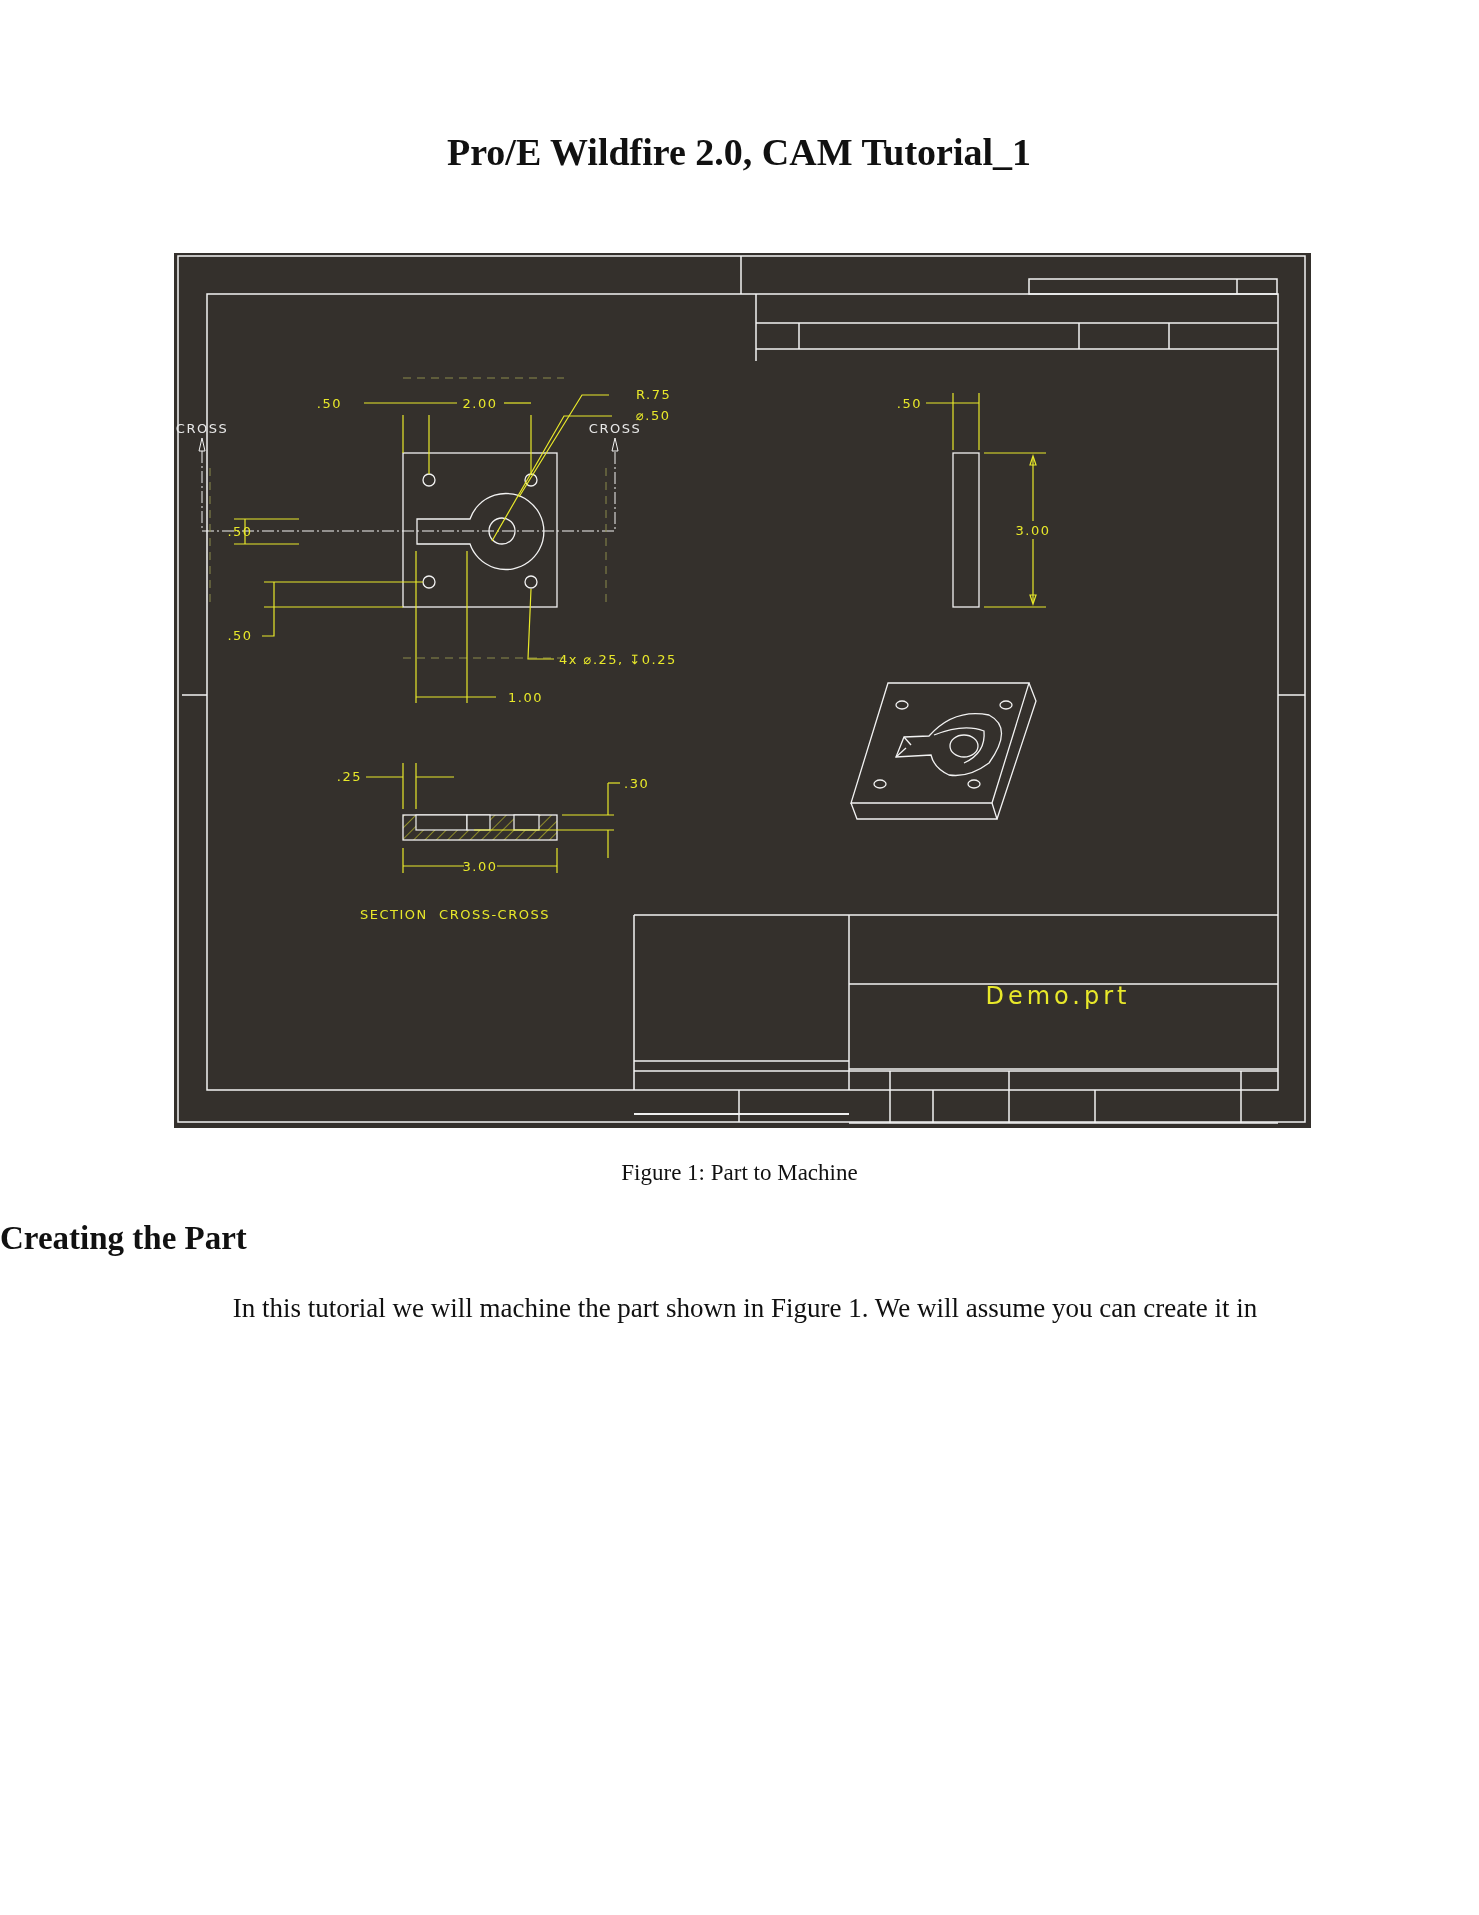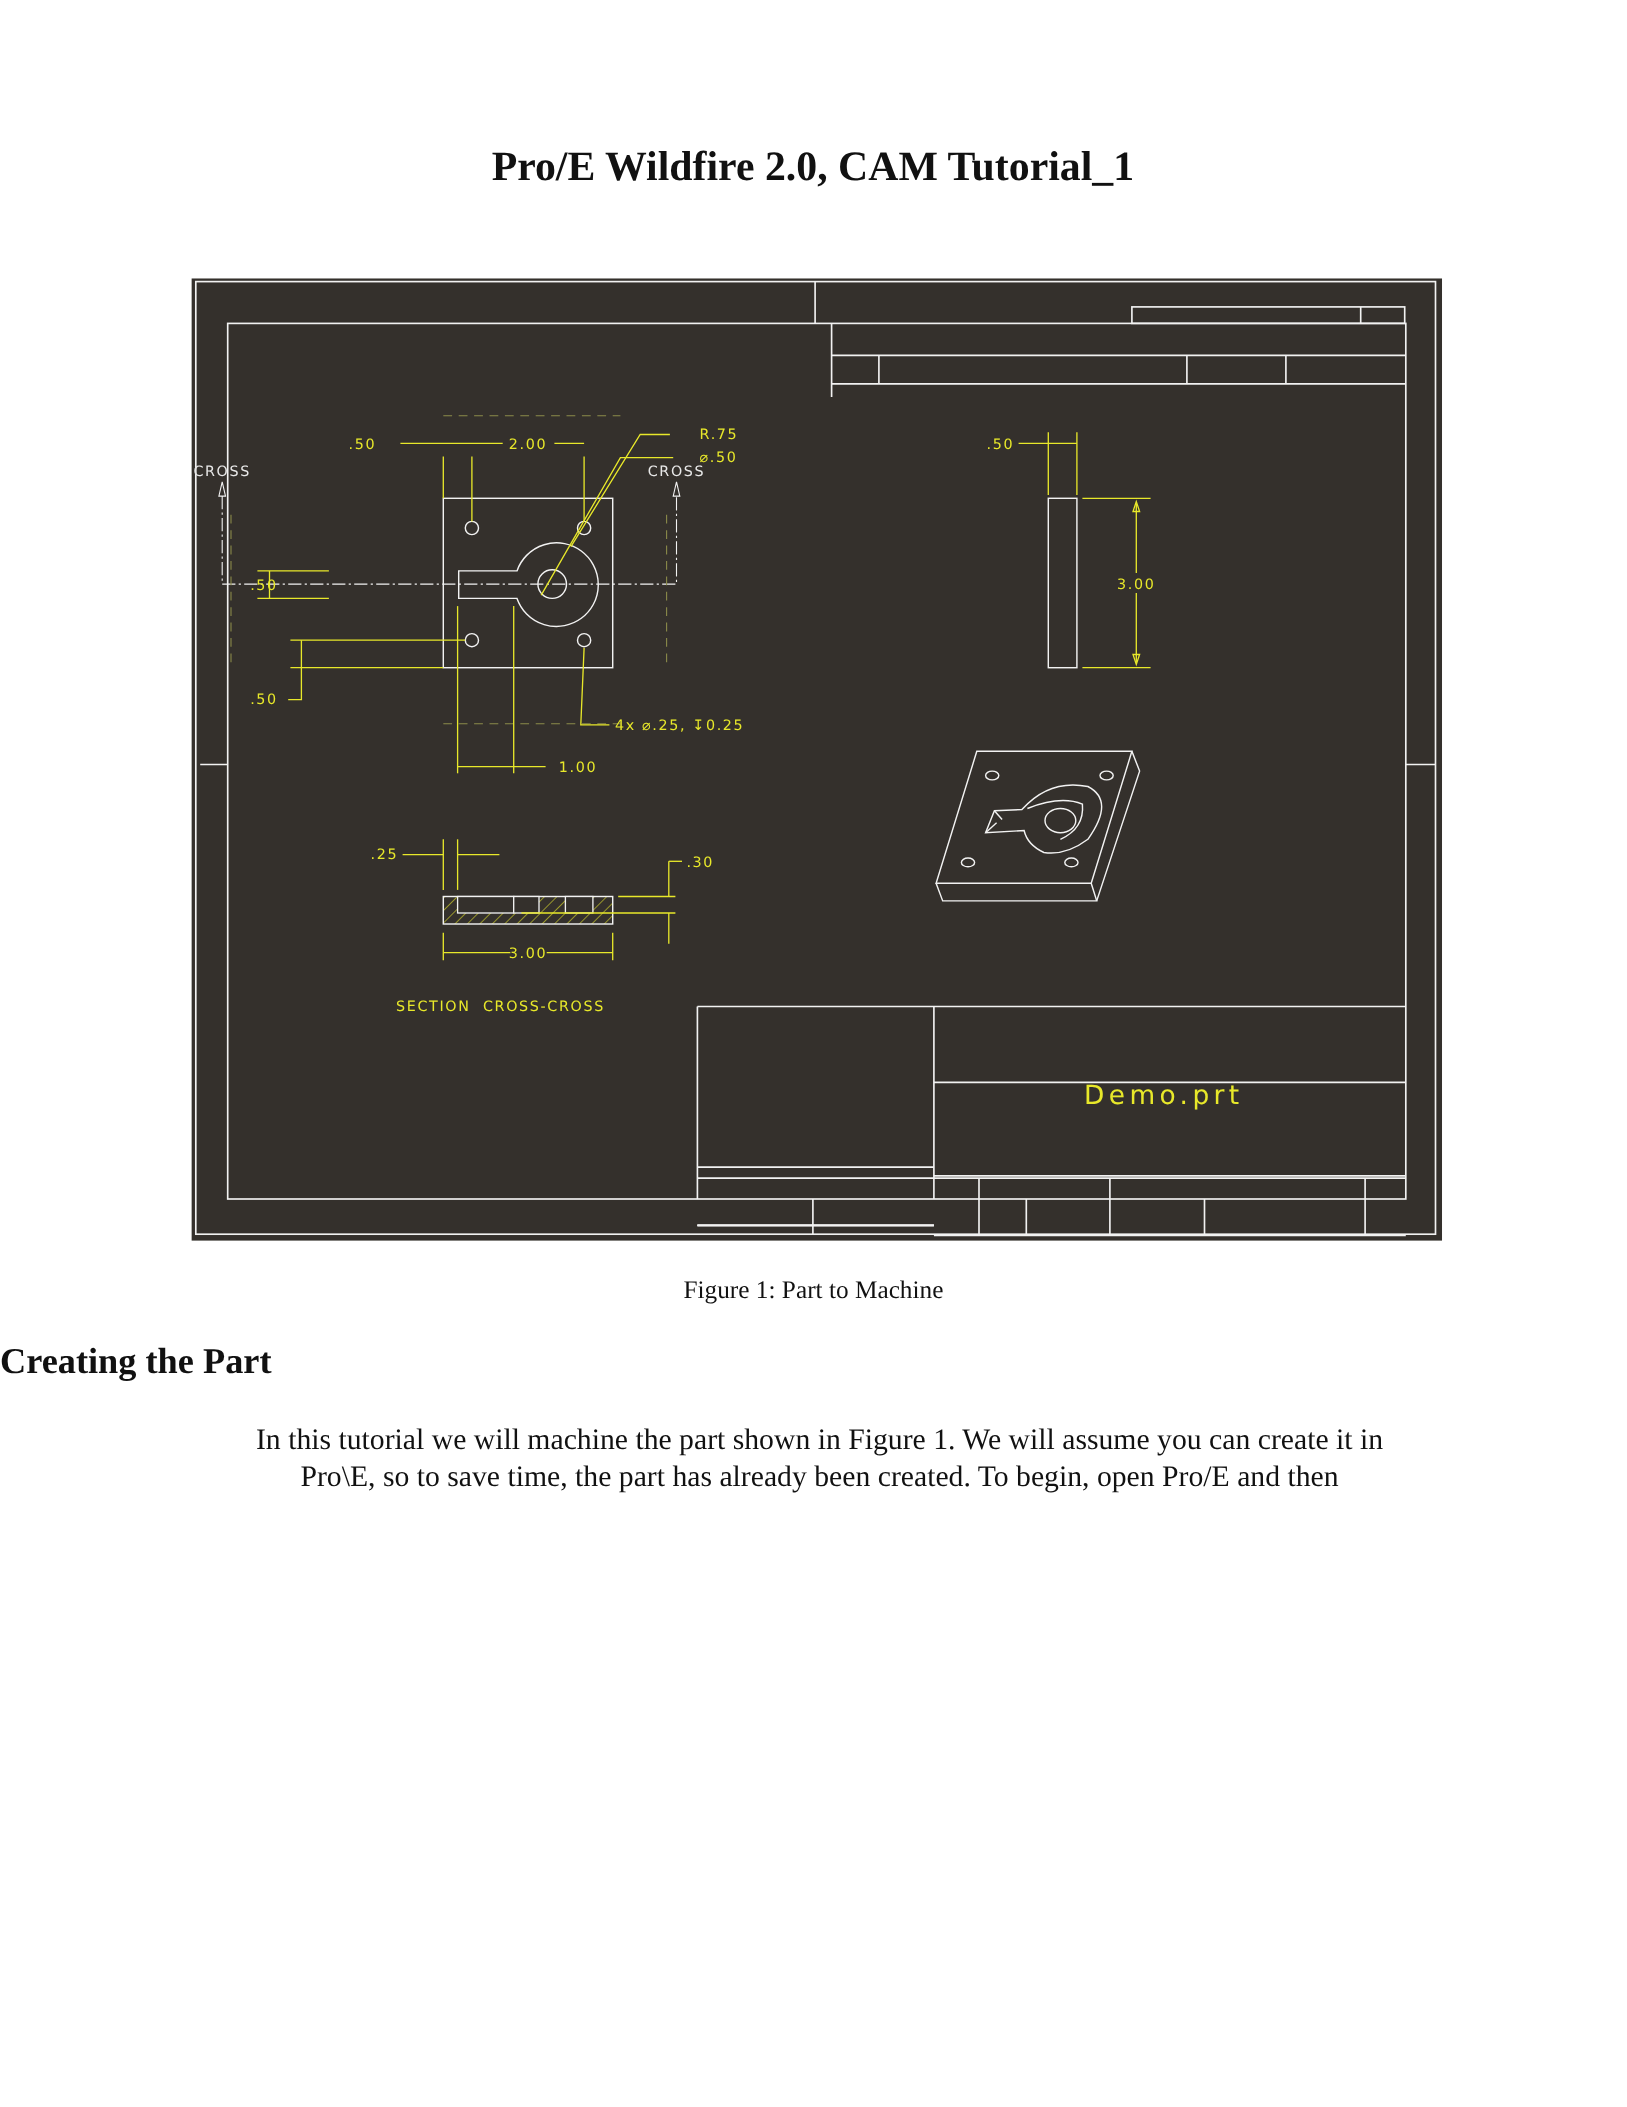--- a/index.html
+++ b/index.html
@@ -198,14 +198,13 @@
     </g>
   </svg>
 </div>
 
 <div class="caption">Figure 1: Part to Machine</div>
 
 <div class="heading">Creating the Part</div>
 
 <div class="para">
   <span>In this tutorial we will machine the part shown in Figure 1. We will assume you can create it in</span>
-  <span>Pro\E, so to save time, the part has already been created. To begin, open Pro/E and then</span>
 </div>
 
 </body></html>

